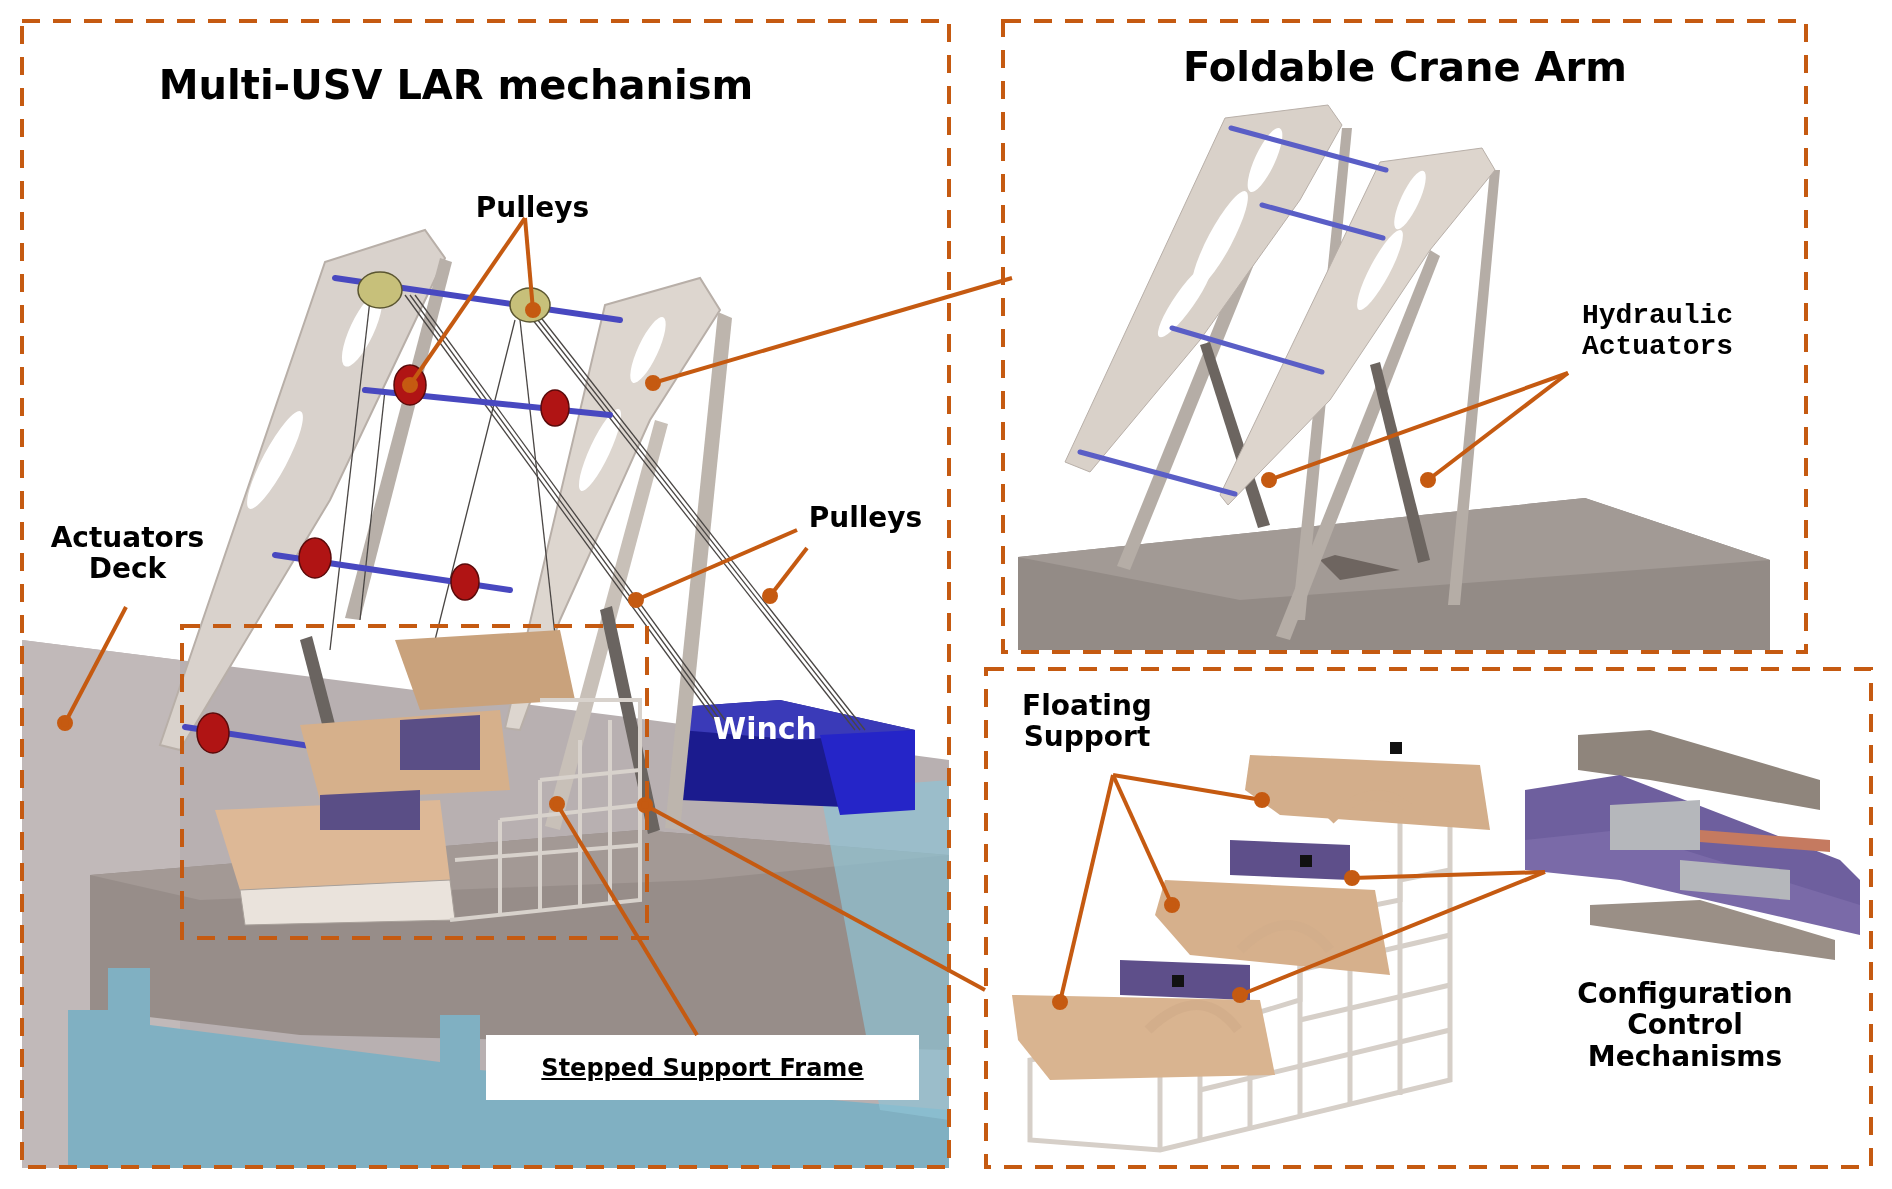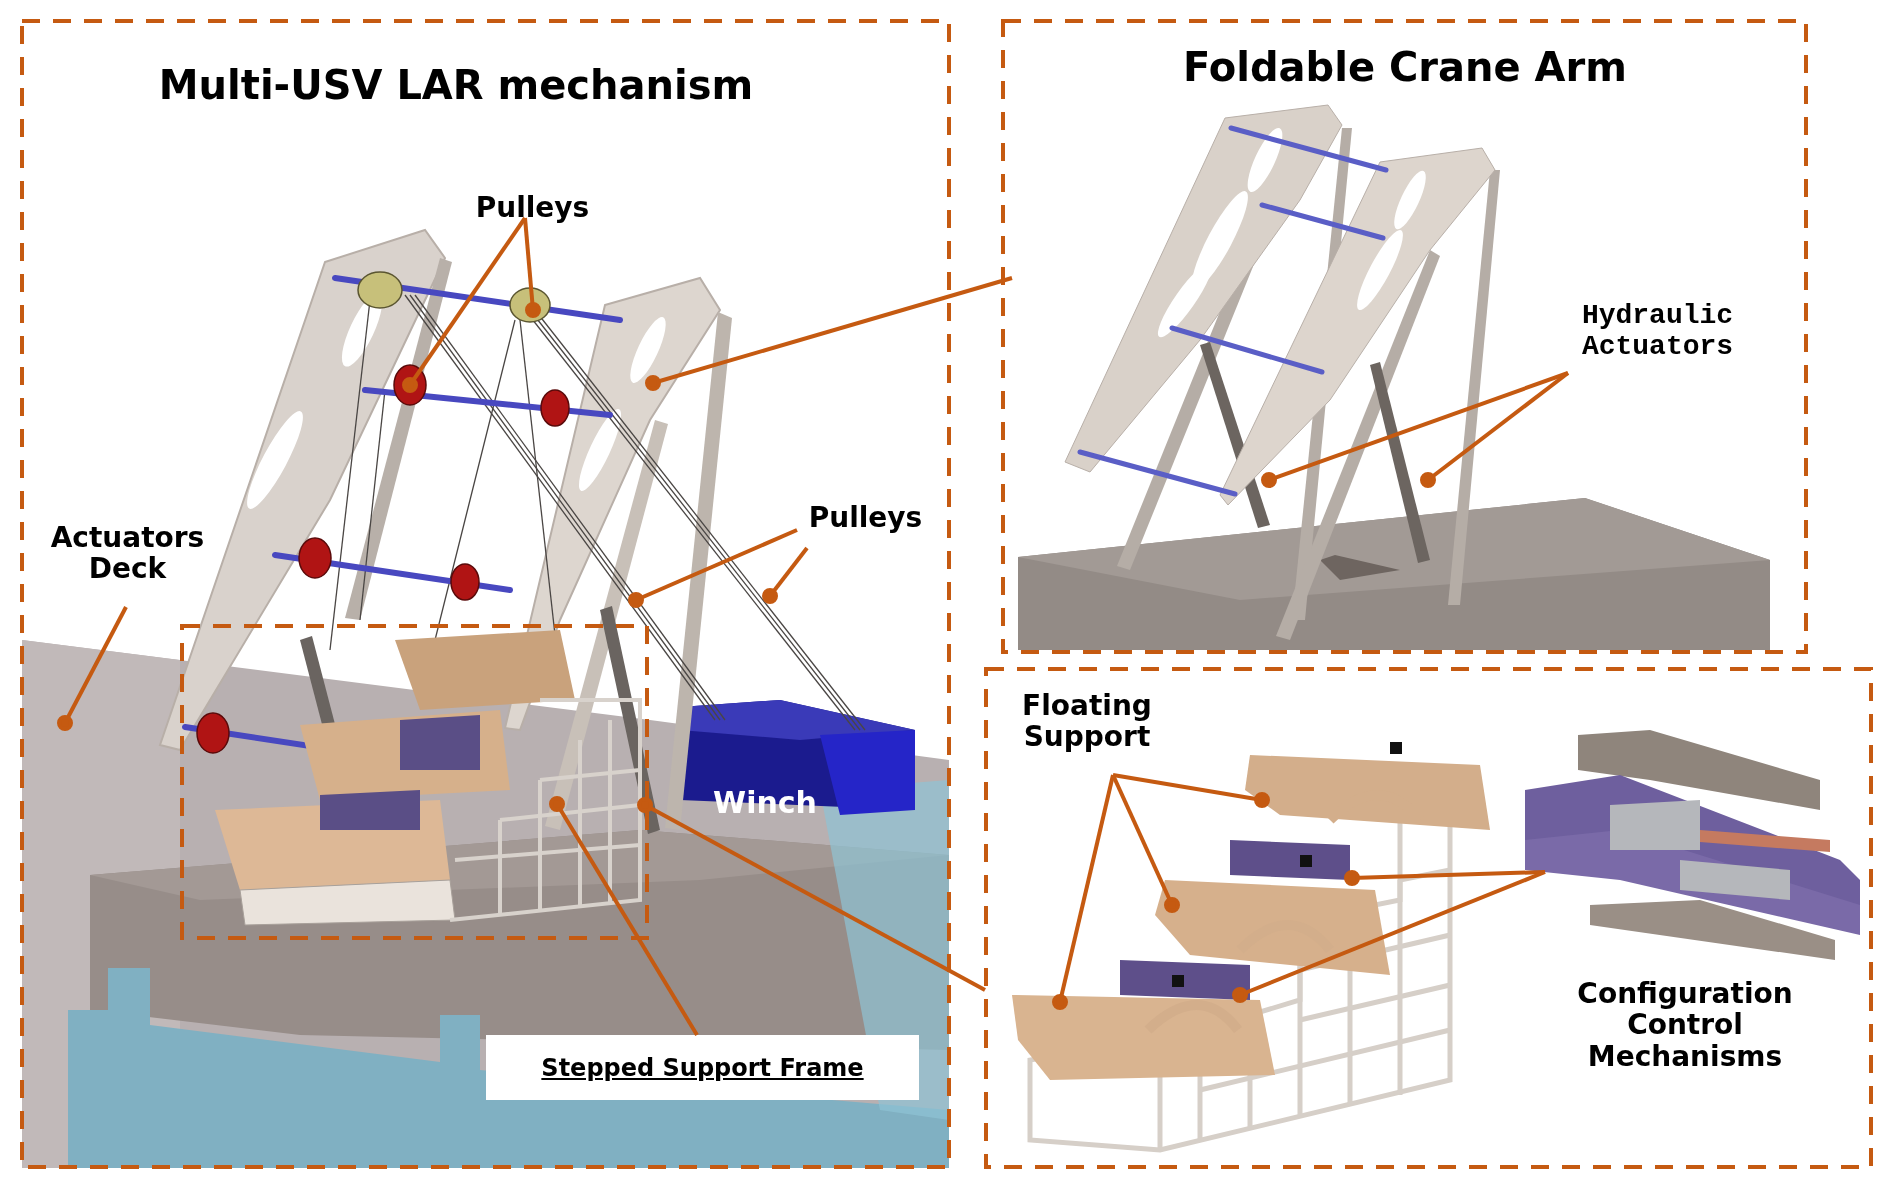--- a/index.html
+++ b/index.html
@@ -107,21 +107,21 @@
 
 <div class="lbl" style="left:470px;top:192px;width:125px;font-size:28px;">Pulleys</div>
 
 <div class="lbl" style="left:30px;top:522px;width:195px;font-size:28px;">
   <div>Actuators</div>
   <div>Deck</div>
 </div>
 
 <div class="lbl" style="left:808px;top:502px;width:115px;font-size:28px;">Pulleys</div>
 
-<div class="lbl" style="left:705px;top:786px;width:120px;font-size:30px;color:#ffffff;">Winch</div>
+<div class="lbl" style="left:705px;top:712px;width:120px;font-size:30px;color:#ffffff;">Winch</div>
 
 <div class="lbl-box" style="left:486px;top:1035px;width:433px;height:65px;font-size:24px;text-decoration:underline;">Stepped Support Frame</div>
 
 <div class="panel" style="left:1002px;top:20px;width:804px;height:632px;"></div>
 
 <svg width="1892" height="1189" viewBox="0 0 1892 1189">
 
   <polygon points="1018,557 1585,498 1770,560 1770,650 1018,650" fill="#938b86"></polygon>
   <polygon points="1018,557 1585,498 1770,560 1240,600" fill="#a29a95"></polygon>
   <polygon points="1320,560 1335,555 1400,570 1340,580" fill="#6e6560"></polygon>

